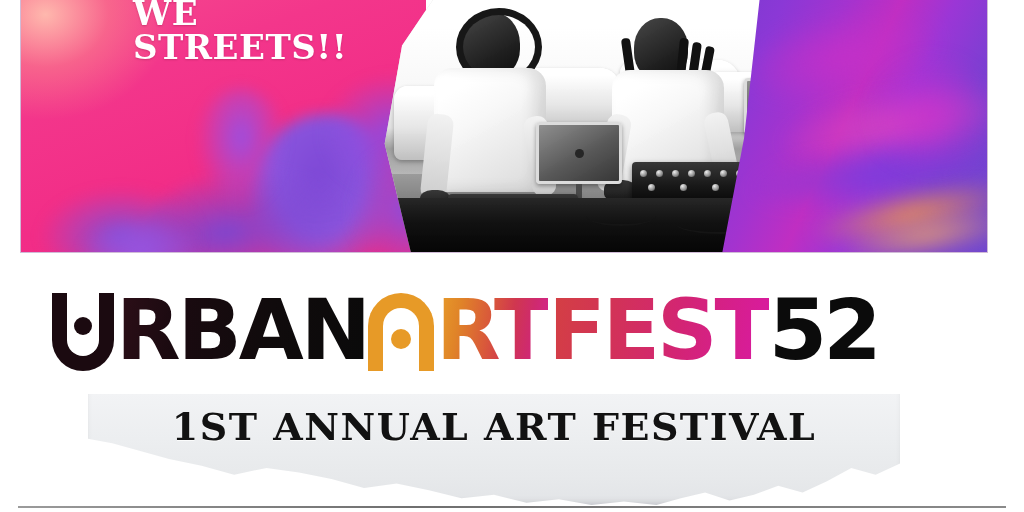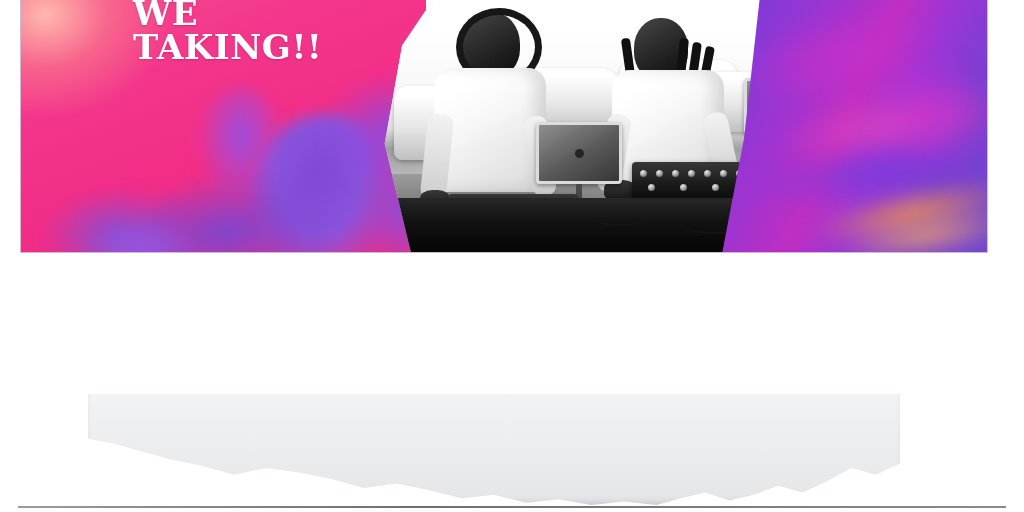--- a/index.html
+++ b/index.html
@@ -346,21 +346,21 @@
       <div class="wisp w2"></div>
       <div class="wisp w3"></div>
       <div class="wisp w4"></div>
       <div class="wisp w5"></div>
       <div class="wisp w6"></div>
       <div class="wisp w7"></div>
     </div>
 
     <div class="banner-headline">
       <div>WE</div>
-      <div>TAKING!!</div>
+      <div>STREETS!!</div>
     </div>
 
     <div class="photo">
       <div class="photo-scene">
         <div class="bg-street"></div>
         <div class="car c1"></div>
         <div class="car c2"></div>
         <div class="car c3"></div>
         <div class="car c4"></div>
         <div class="wheel wh1"></div>
@@ -428,17 +428,27 @@
     <div class="purple-panel">
       <div class="pwisp p1"></div>
       <div class="pwisp p2"></div>
       <div class="pwisp p3"></div>
       <div class="pwisp p4"></div>
       <div class="pwisp p5"></div>
       <div class="pwisp p6"></div>
     </div>
   </div>
 
+  <div id="wordmark">
+    <span class="glyph-u">
+      <span class="bowl"></span>
+      <span class="eye"></span>
+    </span><span class="seg seg-urban">RBAN</span><span class="glyph-a">
+      <span class="arch"></span>
+      <span class="eye"></span>
+    </span><span class="seg seg-art">RT</span><span class="seg seg-fest">FEST</span><span class="seg seg-num">52</span>
+  </div>
 
   <div id="paper"></div>
+  <div id="subtitle">1ST ANNUAL ART FESTIVAL</div>
 
   <div id="baseline-rule"></div>
 </div>
 
 </body></html>

